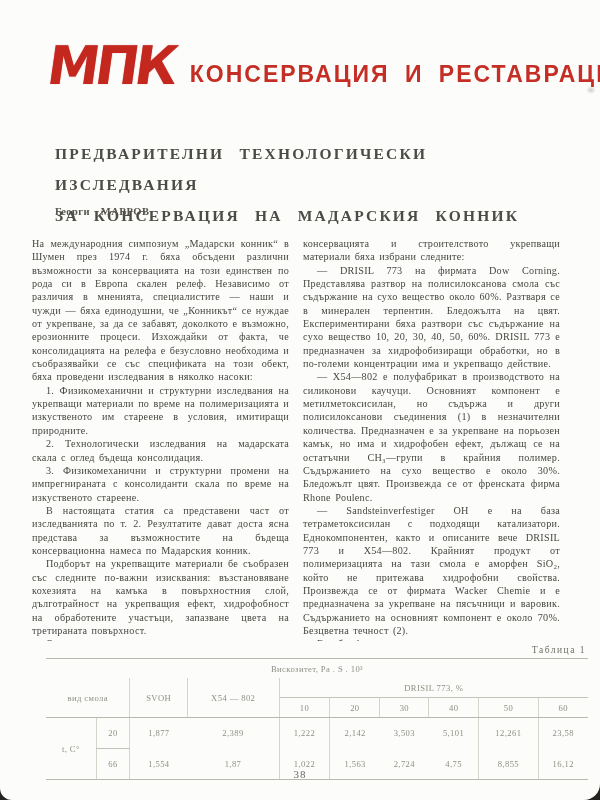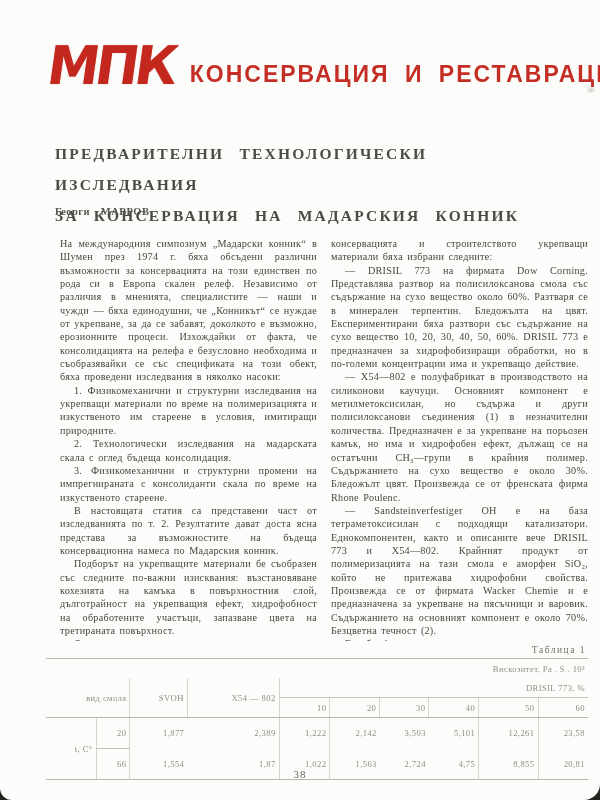--- a/index.html
+++ b/index.html
@@ -39,21 +39,21 @@
     letter-spacing:2.2px;word-spacing:9px;line-height:31px;
     text-transform:uppercase;
   }
   .author{
     position:absolute;left:55px;top:206px;
     font-size:10.5px;font-weight:bold;color:#54534c;
     letter-spacing:.4px;word-spacing:8px;
   }
   
   .bodytext{
-    position:absolute;left:60px;top:237px;width:528px;height:404px;
+    position:absolute;left:32px;top:237px;width:528px;height:404px;
     display:flex;gap:14px;overflow:hidden;
   }
   .col{width:257px;height:100%;overflow:hidden;}
   .col p{
     margin:0;font-size:10.2px;line-height:13.35px;
     text-align:justify;color:#474640;
     letter-spacing:.25px;word-spacing:1.5px;
   }
   .col p.ind{text-indent:14px;}
   
@@ -62,21 +62,21 @@
     font-size:9.5px;font-weight:normal;color:#6f6e66;
     letter-spacing:1.5px;
   }
   .datatable{
     position:absolute;left:46px;top:658px;width:542px;
     border-collapse:collapse;
     font-size:8.6px;color:#8f8e85;
     letter-spacing:.4px;
   }
   .datatable td,.datatable th{
-    font-weight:normal;text-align:right;vertical-align:middle;
+    font-weight:normal;text-align:center;vertical-align:middle;
     padding:2px 3px;border:0;
   }
   .datatable .topline{border-top:1px solid #b9b8af;}
   .datatable .underline{border-bottom:1px solid #c3c2b9;}
   .datatable .botline{border-bottom:1px solid #b9b8af;}
   .datatable .vline{border-left:1px solid #d6d5cc;}
   .datatable .vr{border-right:1px solid #d6d5cc;margin-left:22px;}
   .datatable .hrow td{height:15px;}
   .datatable .brow td{height:26px;}
   
@@ -162,20 +162,20 @@
       </tr>
       <tr class="brow">
         <td class="vline vr botline">66</td>
         <td class="botline">1,554</td>
         <td class="botline vr">1,87</td>
         <td class="botline">1,022</td>
         <td class="botline vline">1,563</td>
         <td class="botline">2,724</td>
         <td class="botline vr">4,75</td>
         <td class="botline">8,855</td>
-        <td class="botline vline">20,81</td>
+        <td class="botline vline">16,12</td>
       </tr>
     </tbody>
   </table>
 
   <div class="pagenum">38</div>
 
 </div>
 
 </body></html>

